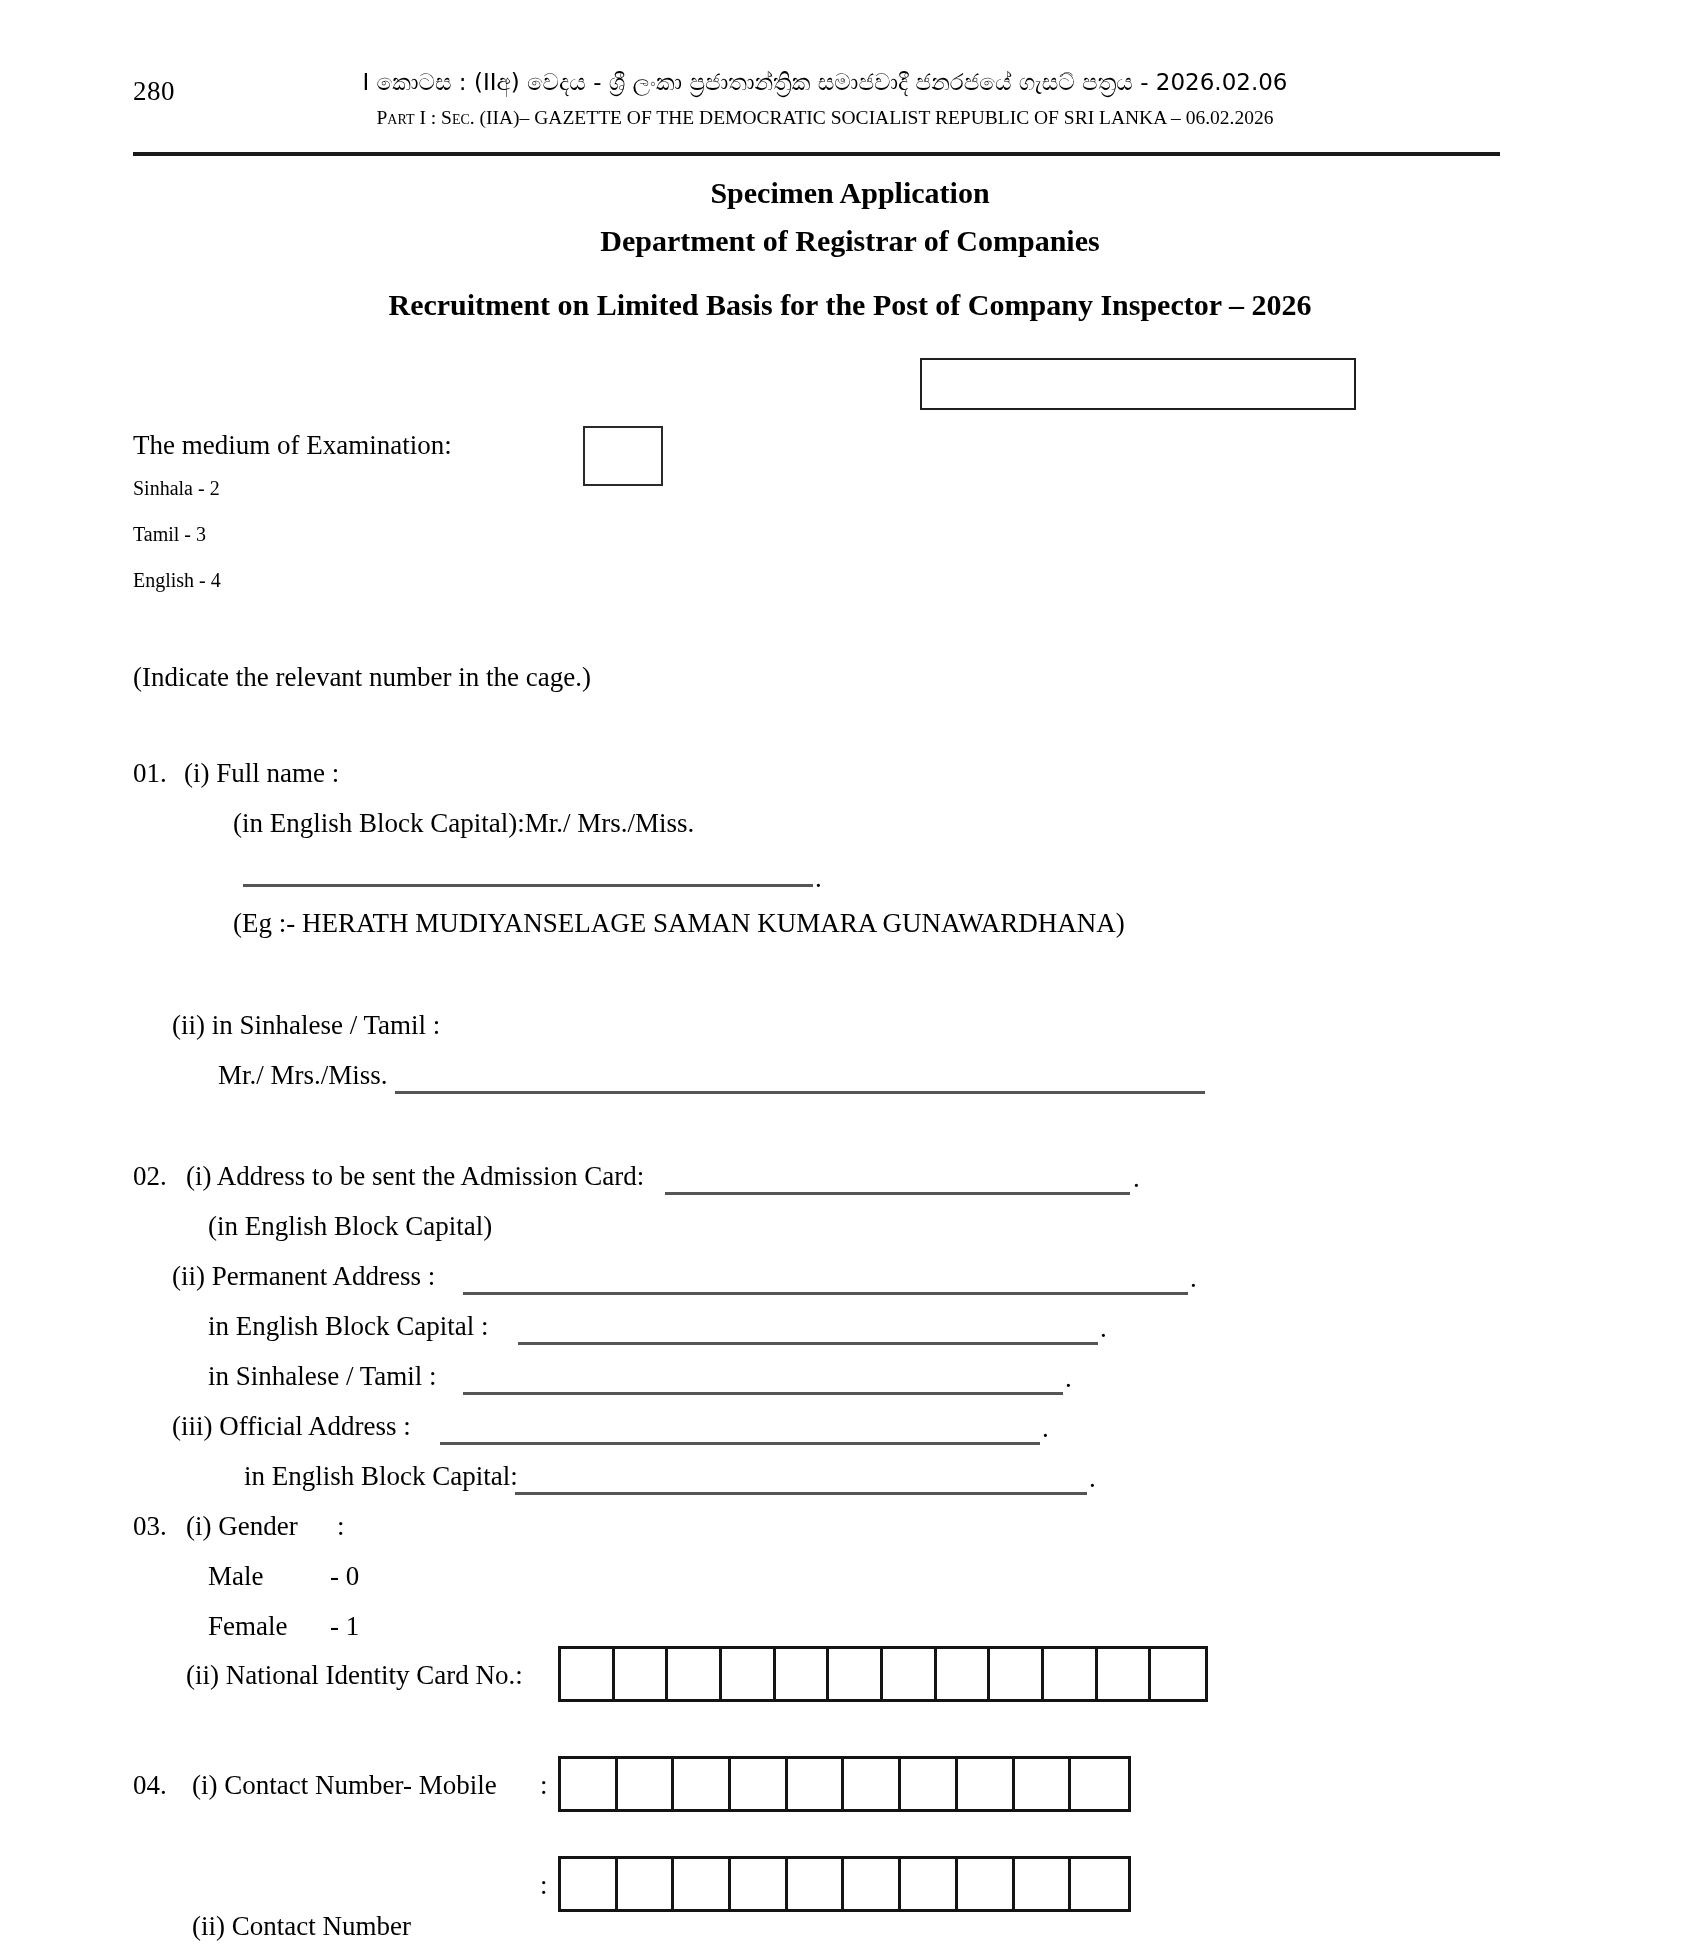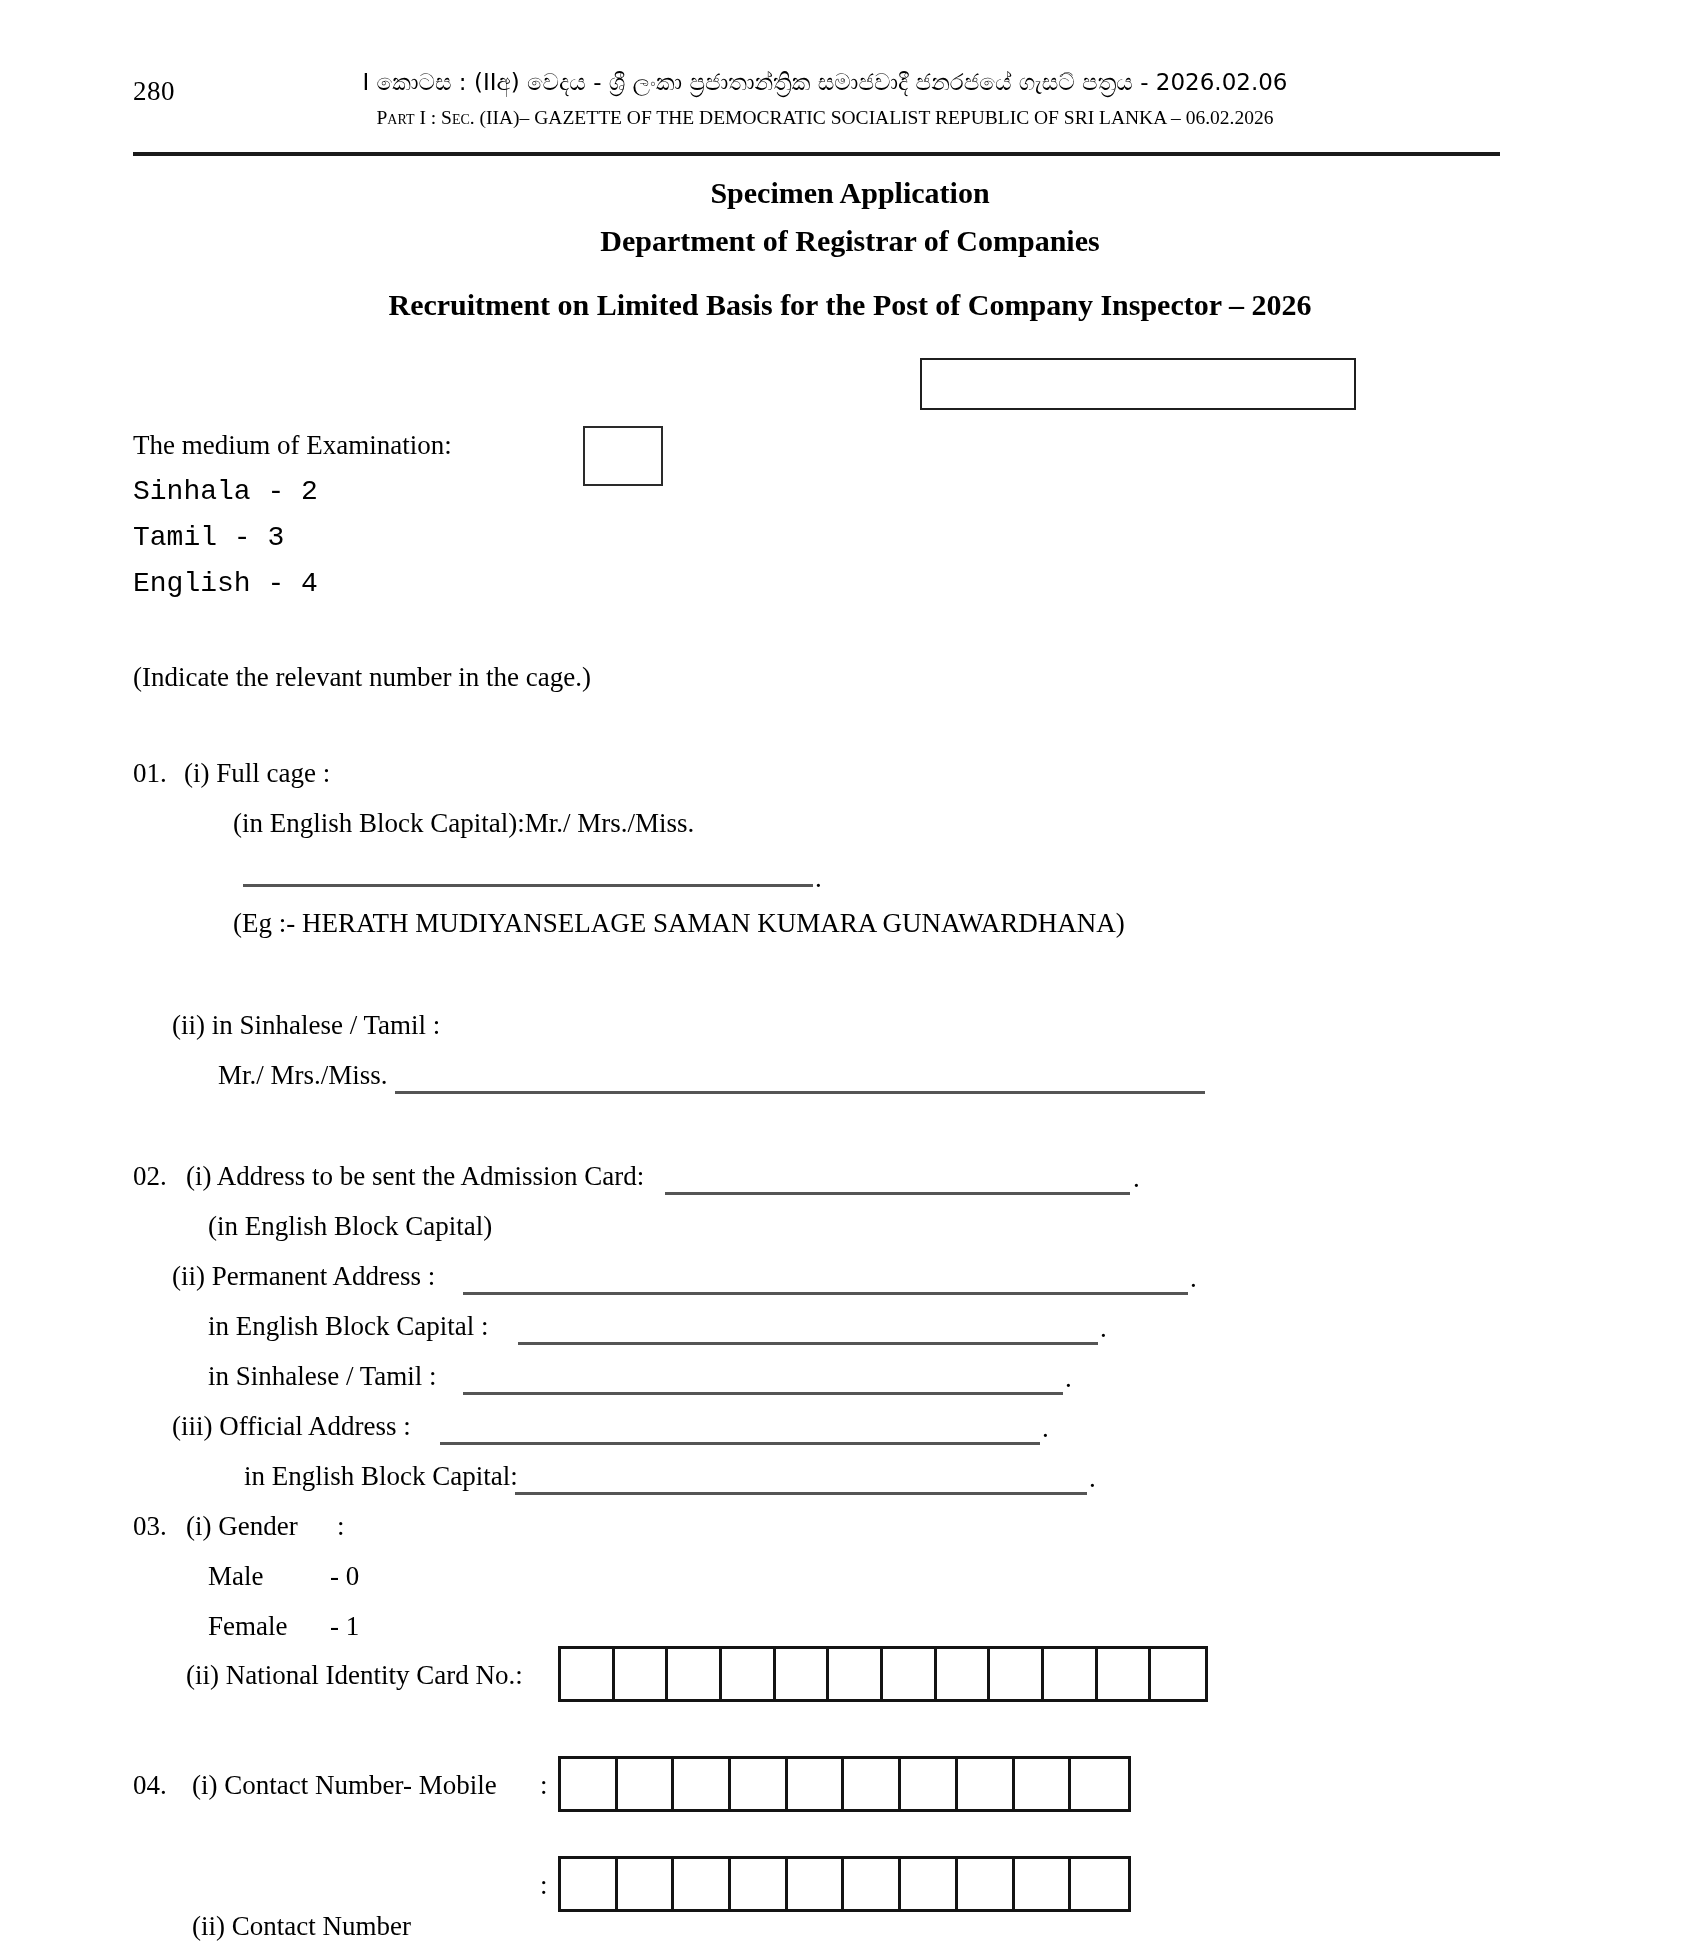--- a/index.html
+++ b/index.html
@@ -103,22 +103,22 @@
 
   
   .t {
     position: absolute;
     white-space: nowrap;
     font-family: "Liberation Serif", serif;
     font-size: 27px;
     line-height: 1;
   }
   .sans {
-    font-family: Liberation Mono, monospace;
-    font-size: 28px;
+    font-family: Liberation Serif, serif;
+    font-size: 20px;
     text-align: center;
   }
 
   
   .fill-line {
     position: absolute;
     height: 3px;
     background: #555555;
   }
   .dot-after {
@@ -170,21 +170,21 @@
 <div class="t" style="left:133px; top:432px;">The medium of Examination:</div>
 <div class="medium-cage"></div>
 
 <div class="t sans" style="left:133px; top:478px;">Sinhala - 2</div>
 <div class="t sans" style="left:133px; top:524px;">Tamil - 3</div>
 <div class="t sans" style="left:133px; top:570px;">English - 4</div>
 
 <div class="t" style="left:133px; top:664px;">(Indicate the relevant number in the cage.)</div>
 
 <div class="t" style="left:133px; top:760px;">01.</div>
-<div class="t" style="left:184px; top:760px;">(i) Full cage :</div>
+<div class="t" style="left:184px; top:760px;">(i) Full name :</div>
 
 <div class="t" style="left:233px; top:810px;">(in English Block Capital):Mr./ Mrs./Miss.</div>
 
 <div class="fill-line" style="left:243px; top:884px; width:570px;"></div>
 <div class="dot-after" style="left:815px; top:863px;">.</div>
 
 <div class="t" style="left:233px; top:910px;">(Eg :- HERATH MUDIYANSELAGE SAMAN KUMARA GUNAWARDHANA)</div>
 
 <div class="t" style="left:172px; top:1012px;">(ii) in Sinhalese / Tamil :</div>
 <div class="t" style="left:218px; top:1062px;">Mr./ Mrs./Miss.</div>

